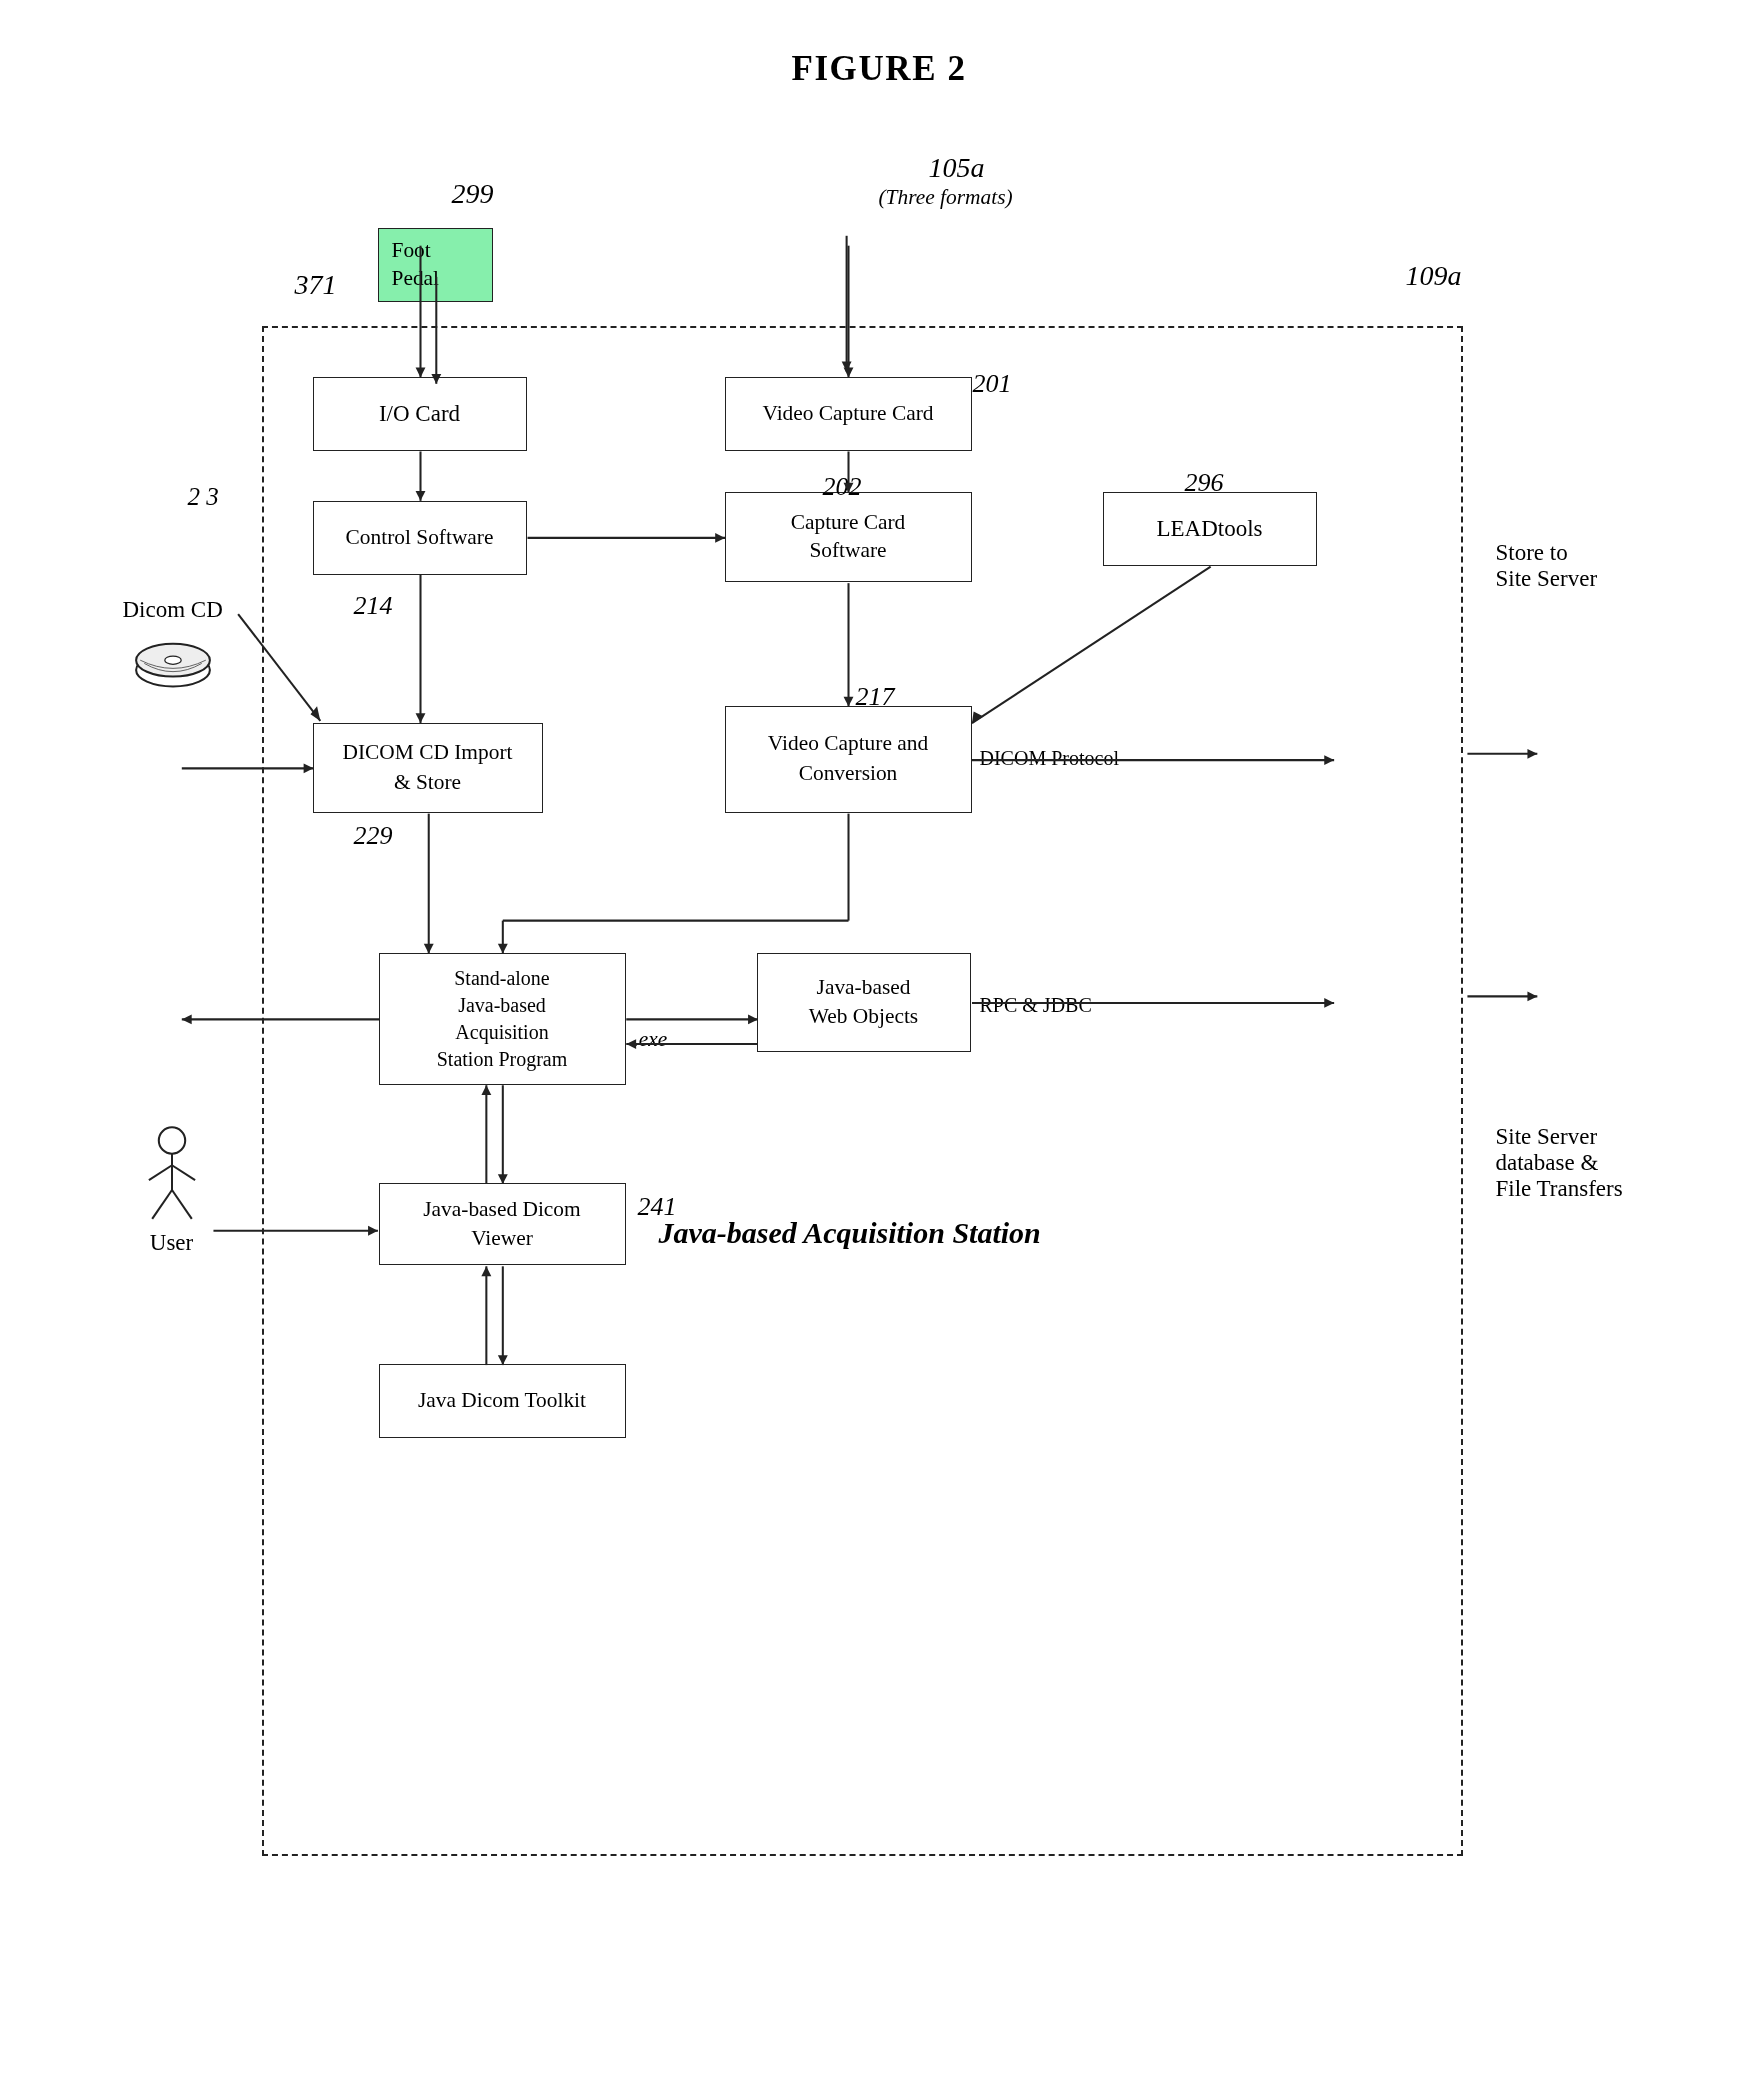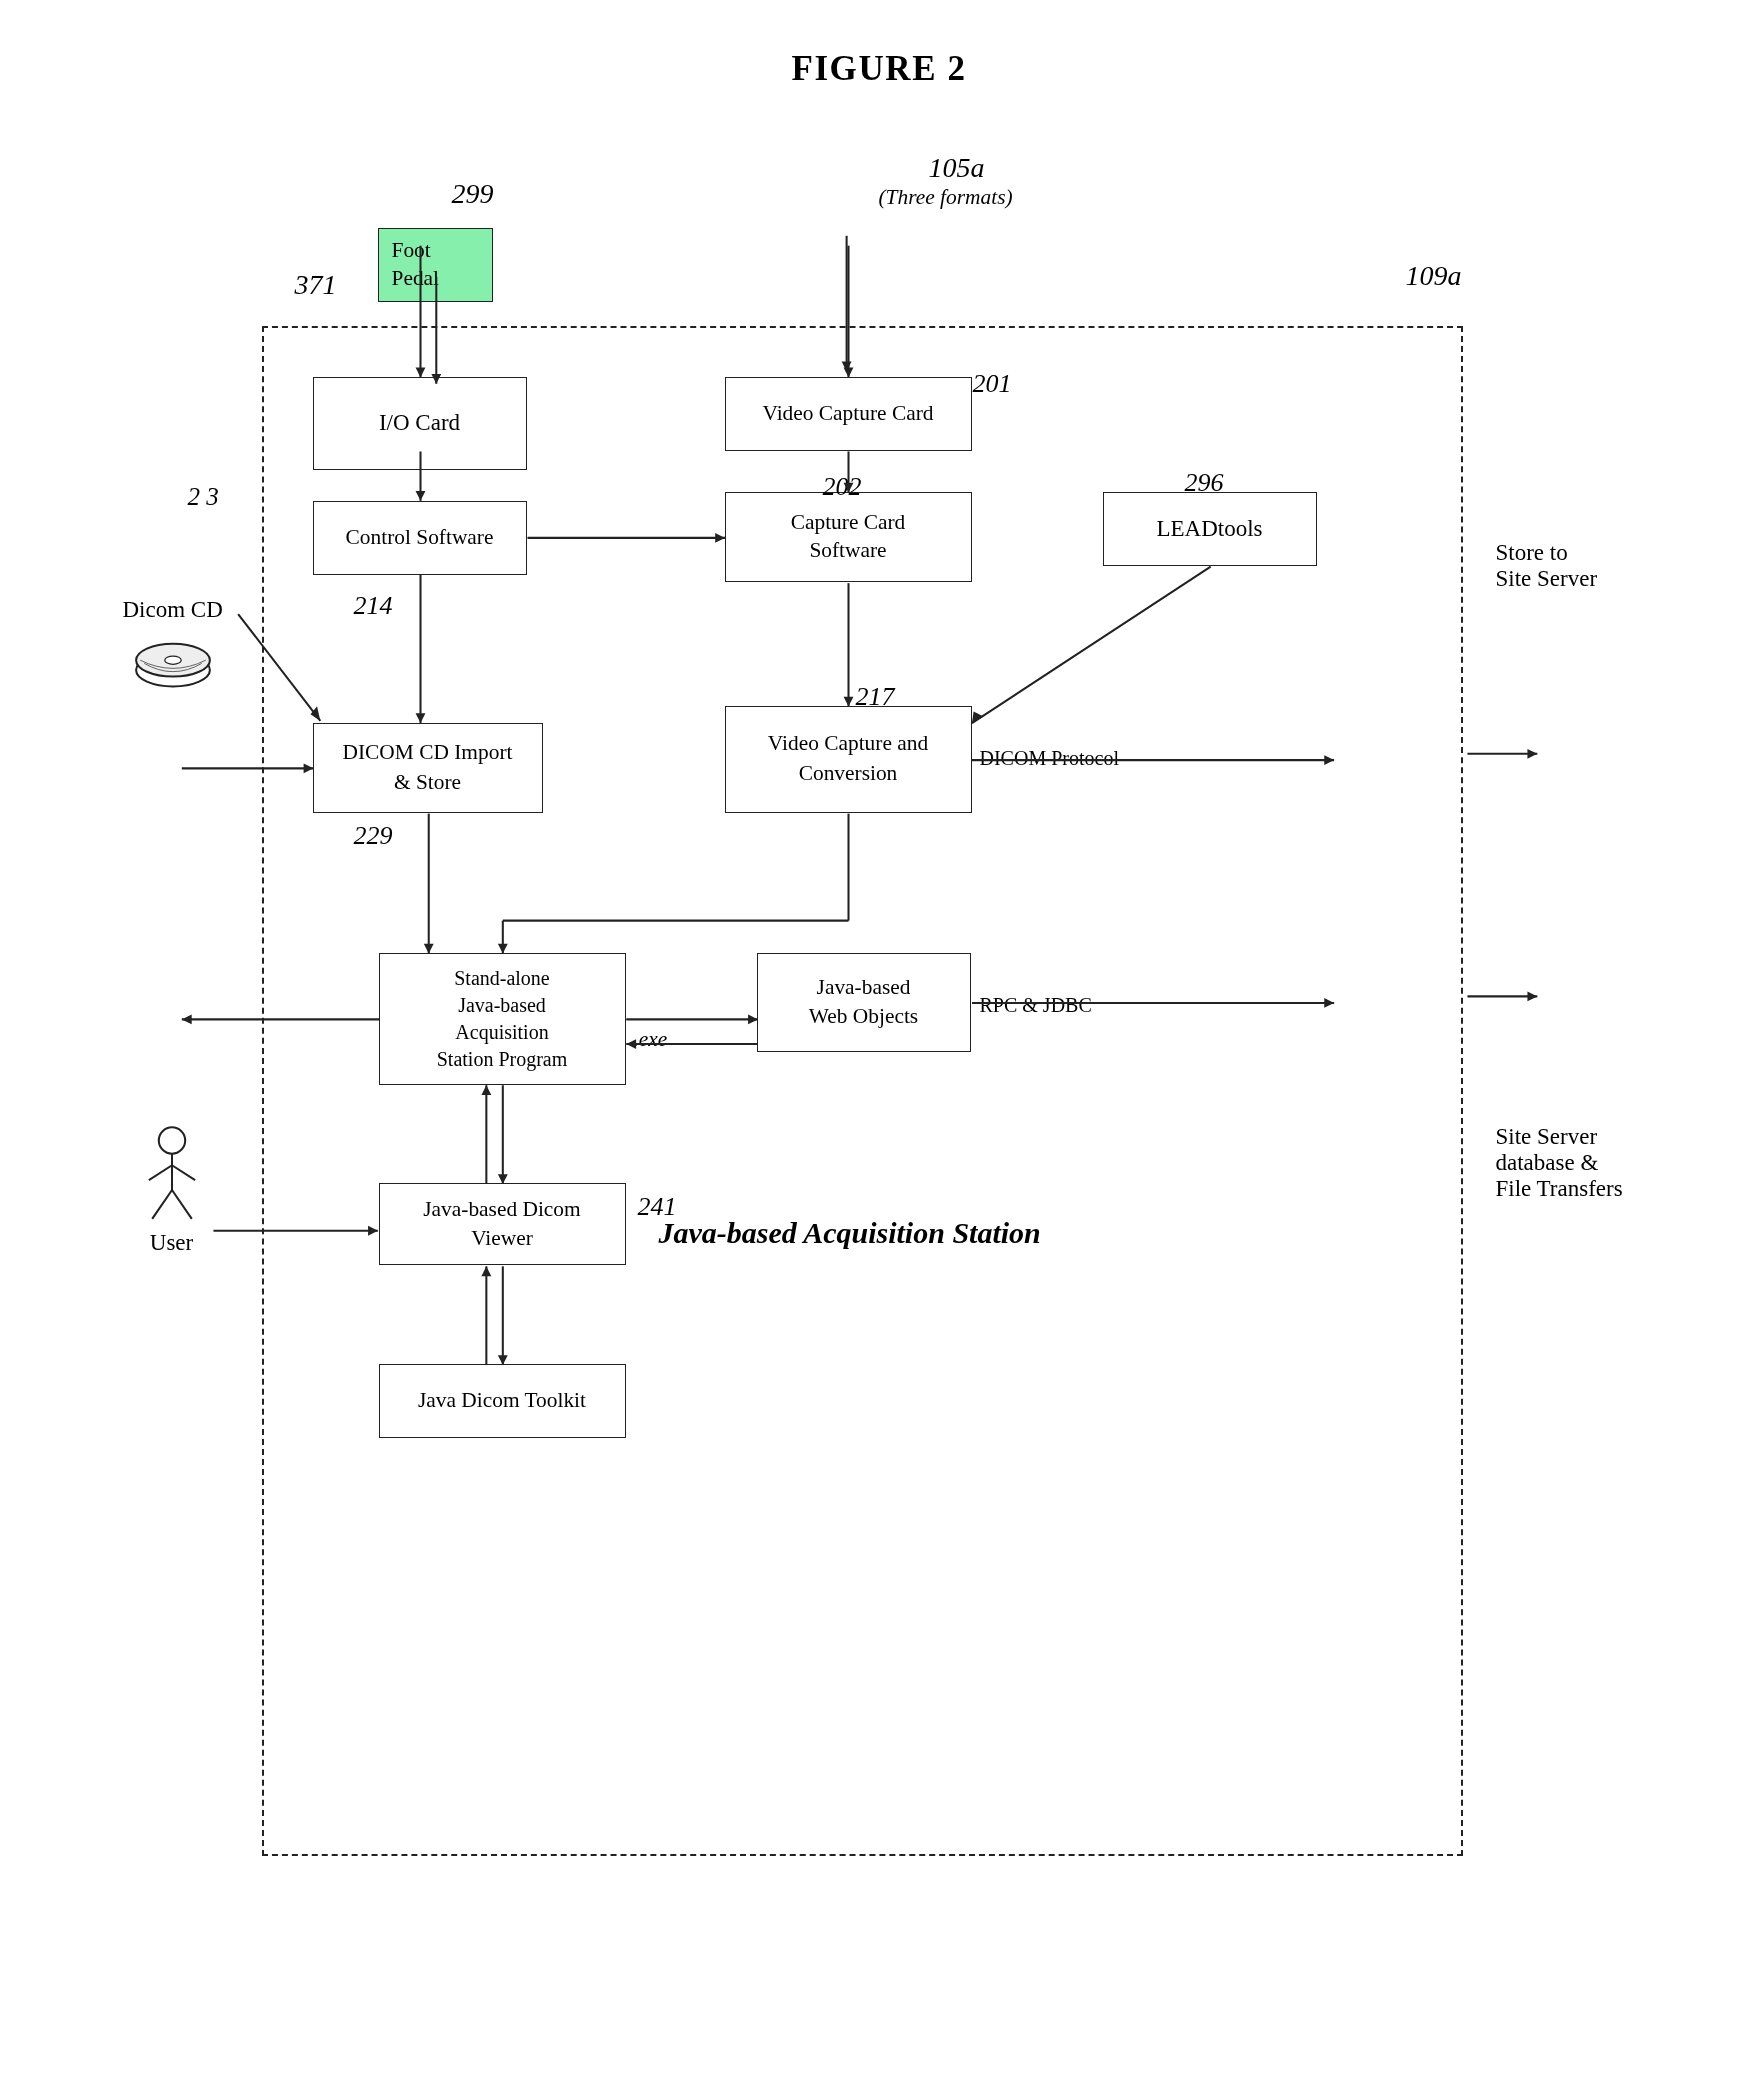--- a/index.html
+++ b/index.html
@@ -147,21 +147,21 @@
 
         <line x1="40" y1="80" x2="16" y2="115" stroke="#222" stroke-width="2.5"></line>
         <line x1="40" y1="80" x2="64" y2="115" stroke="#222" stroke-width="2.5"></line>
       </svg>
       <div style="font-size:23px; margin-top:3.3px;">User</div>
     </div>
 
     <div style="position:absolute; left:164px; top:230px; width:1201px; height:1530px;
                 border:2.5px dashed #222;">
 
-      <div class="comp-box" style="left:49px; top:49px; width:214px; height:93px; font-size:23px;">
+      <div class="comp-box" style="left:49px; top:49px; width:214px; height:74px; font-size:23px;">
         <span>I/O Card</span>
       </div>
 
       <div class="comp-box" style="left:461px; top:49px; width:247px; height:74px; font-size:21.4px;">
         <span>Video Capture Card</span>
       </div>
 
       <div class="annotation" style="left:709px; top:41px; font-size:26px;">
         <span>201</span>
       </div>

